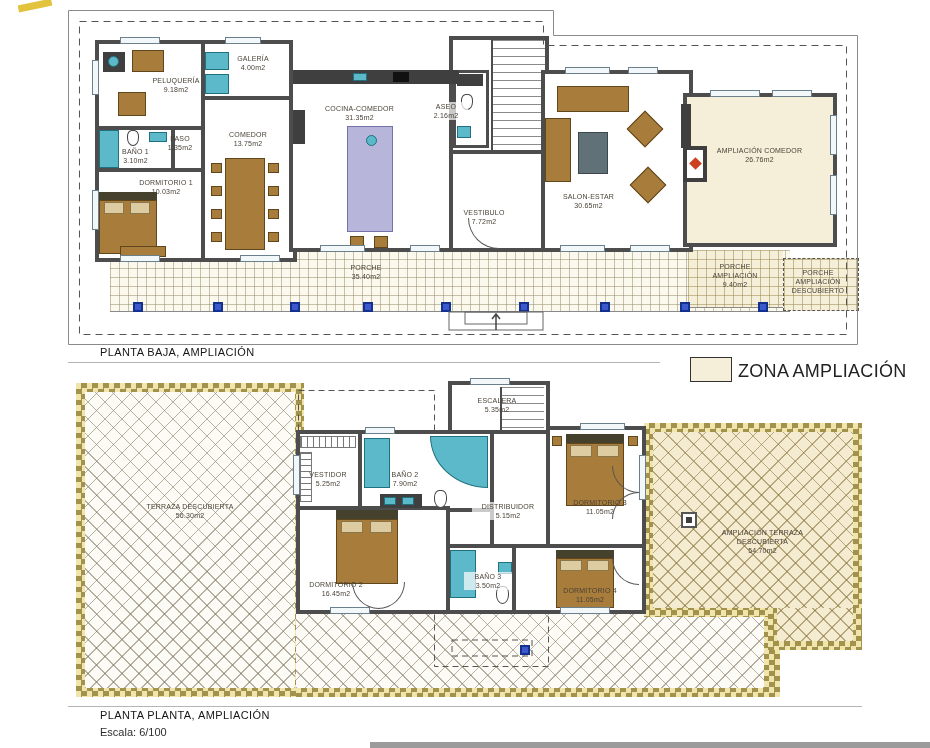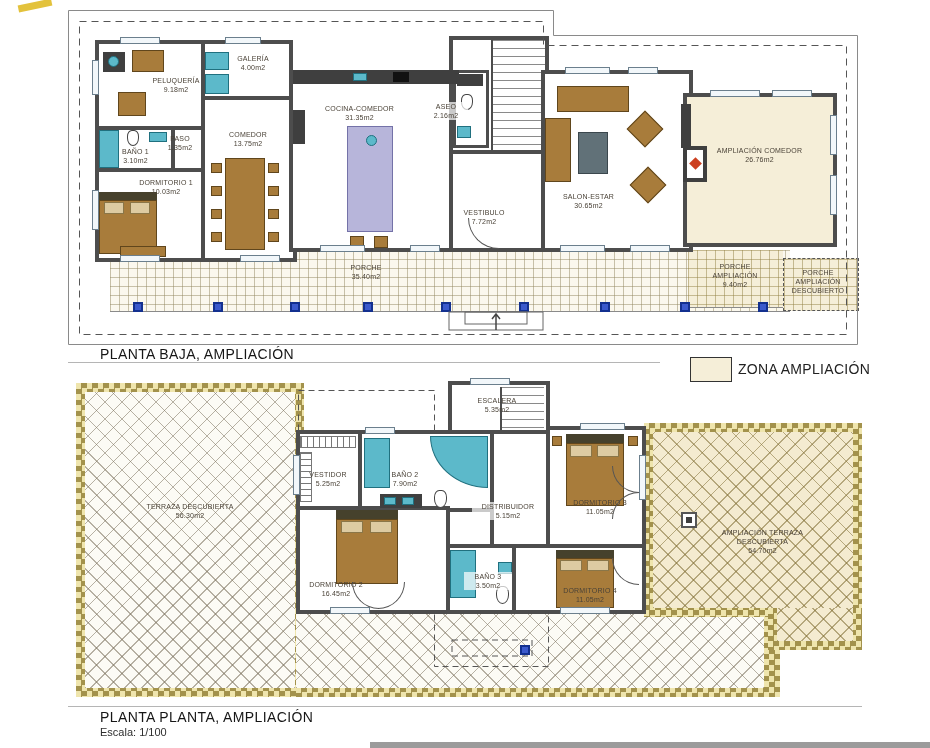--- a/index.html
+++ b/index.html
@@ -30,24 +30,24 @@
   .checker{background:repeating-conic-gradient(#a3924c 0 25%,#efe5ad 0 50%);background-size:11px 11px;}
   .lattice{background-color:#fcfbf5;background-image:repeating-linear-gradient(45deg,rgba(125,115,95,.55) 0 1px,transparent 1px 12px),repeating-linear-gradient(-45deg,rgba(125,115,95,.55) 0 1px,transparent 1px 12px);}
   .latcream{background-color:#f4ebd0;background-image:repeating-linear-gradient(45deg,rgba(130,112,55,.55) 0 1px,transparent 1px 12px),repeating-linear-gradient(-45deg,rgba(130,112,55,.55) 0 1px,transparent 1px 12px);}
   .treads{background-image:repeating-linear-gradient(180deg,#8a8a8a 0 1px,transparent 1px 8px);}
   .rack{background-image:repeating-linear-gradient(90deg,#777 0 1px,transparent 1px 6px);border:1px solid #777;}
   .rackv{background-image:repeating-linear-gradient(180deg,#777 0 1px,transparent 1px 6px);border:1px solid #777;}
   .arc{position:absolute;border-left:1px solid #555;border-bottom:1px solid #555;border-radius:0 0 0 100%;}
   
   .rlabel{position:absolute;text-align:center;font-size:7px;line-height:1.3;color:#4a4237;letter-spacing:.2px;}
   .rlabel span{display:block;}
-  .title{position:absolute;font-size:14px;color:#161616;letter-spacing:.4px;}
+  .title{position:absolute;font-size:11px;color:#161616;letter-spacing:.4px;}
   .scaletxt{position:absolute;font-size:11px;color:#2e2e2e;}
   .legend-swatch{position:absolute;left:690px;top:357px;width:40px;height:23px;background:#f5eed8;border:1px solid #333;}
-  .legend-label{position:absolute;left:738px;top:361px;font-size:14px;color:#222;letter-spacing:.3px;}
+  .legend-label{position:absolute;left:738px;top:361px;font-size:18px;color:#222;letter-spacing:.3px;}
   .hline{position:absolute;background:#b5b5b5;height:1px;}
   svg.lines{position:absolute;left:0;top:0;pointer-events:none;}
 </style>
 </head>
 <body>
 
 <div class="sheet">
 
   <div class="abs" style="left:18px;top:2px;width:34px;height:7px;background:#e3c23c;transform:rotate(-12deg);"></div>
 
@@ -325,15 +325,15 @@
   </div>
   <div class="rlabel" style="left:700px;top:528px;width:125px;">
     <span>AMPLIACIÓN TERRAZA DESCUBIERTA</span>
     <span>54.70m2</span>
   </div>
 
   <div class="title" style="left:100px;top:346px;">PLANTA BAJA, AMPLIACIÓN</div>
   <div class="legend-swatch"></div>
   <div class="legend-label">ZONA AMPLIACIÓN</div>
   <div class="title" style="left:100px;top:709px;">PLANTA PLANTA, AMPLIACIÓN</div>
-  <div class="scaletxt" style="left:100px;top:726px;">Escala: 1/100</div>
+  <div class="scaletxt" style="left:100px;top:726px;">Escala: 6/100</div>
 
 </div>
 
 </body></html>

